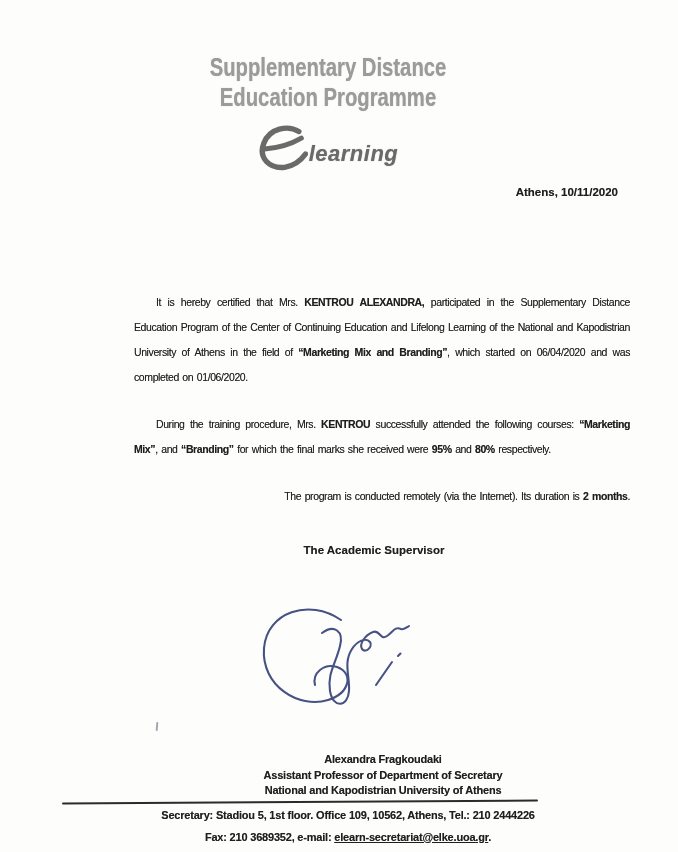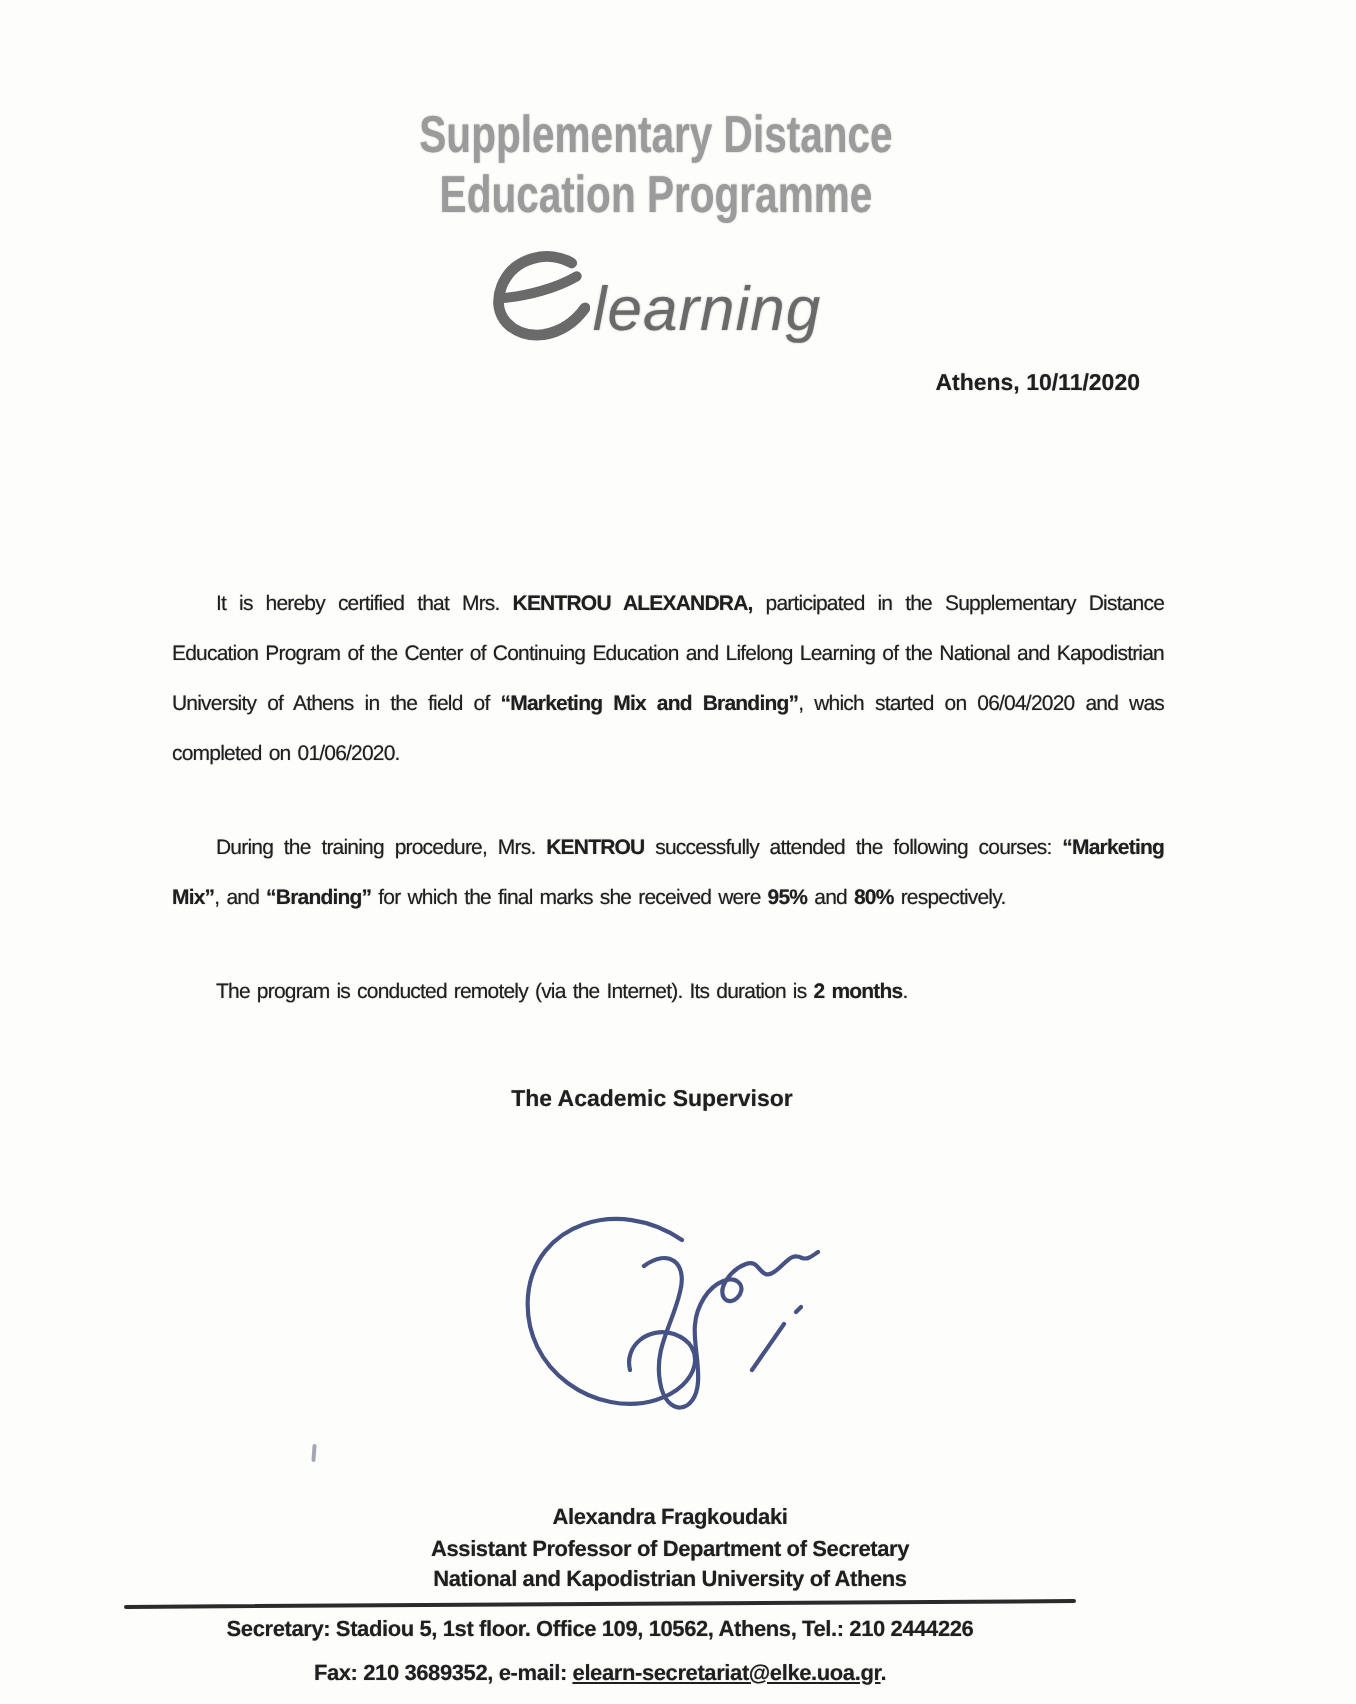--- a/index.html
+++ b/index.html
@@ -12,21 +12,21 @@
   html,body{margin:0;padding:0;}
   body{
     width:678px;height:852px;
     background:#fdfdfc;
     position:relative;
     font-family:"Liberation Sans", sans-serif;
     color:var(--ink);
     overflow:hidden;
   }
   .page{position:absolute;inset:0;}
-  .doc-text{ text-shadow:0 0 0.5px rgba(40,40,40,0.55); }
+  .doc-text{ text-shadow:0 0 0.5px rgba(40,40,40,0.55);padding-left:48px; }
 
   
   .header-title{
     position:absolute;top:52px;left:0;width:656px;
     text-align:center;color:var(--header-gray);
     font-weight:700;
   }
   .header-title .line{
     display:block;font-size:26px;line-height:30px;
     transform:scaleX(0.78);
@@ -35,41 +35,41 @@
   }
 
   
   .logo{
     position:absolute;top:119px;left:0;width:656px;
     text-align:center;
   }
   .logo-inner{display:inline-flex;align-items:flex-end;gap:1px;}
   .logo-e{display:inline-block;transform:translateY(6px);}
   .logo-word{
-    font-style:italic;font-weight:400;font-size:31px;line-height:34px;
+    font-style:italic;font-weight:700;font-size:22px;line-height:34px;
     color:var(--logo-gray);
     letter-spacing:0.5px;
     text-shadow:0 0 1px rgba(110,110,110,0.6);
   }
 
   
   .date-line{
     position:absolute;top:186px;left:0;width:570px;
     text-align:right;font-weight:700;font-size:11.5px;
   }
 
   
   .para{
     position:absolute;left:86px;width:496px;
     font-size:10.5px;letter-spacing:-0.4px;word-spacing:1px;
     line-height:25px;text-align:justify;text-indent:22px;margin-top:32px;
   }
   .p1{top:258px;}
   .p2{top:380px;}
-  .p3{top:452px;text-align:left;}
+  .p3{top:452px;text-align:right;}
 
   .supervisor-heading{
     position:absolute;top:544px;left:0;width:652px;
     text-align:center;font-weight:700;font-size:11.5px;
   }
 
   
   .signature{position:absolute;left:245px;top:596px;width:190px;height:125px;}
   .signature svg{display:block;}
 

